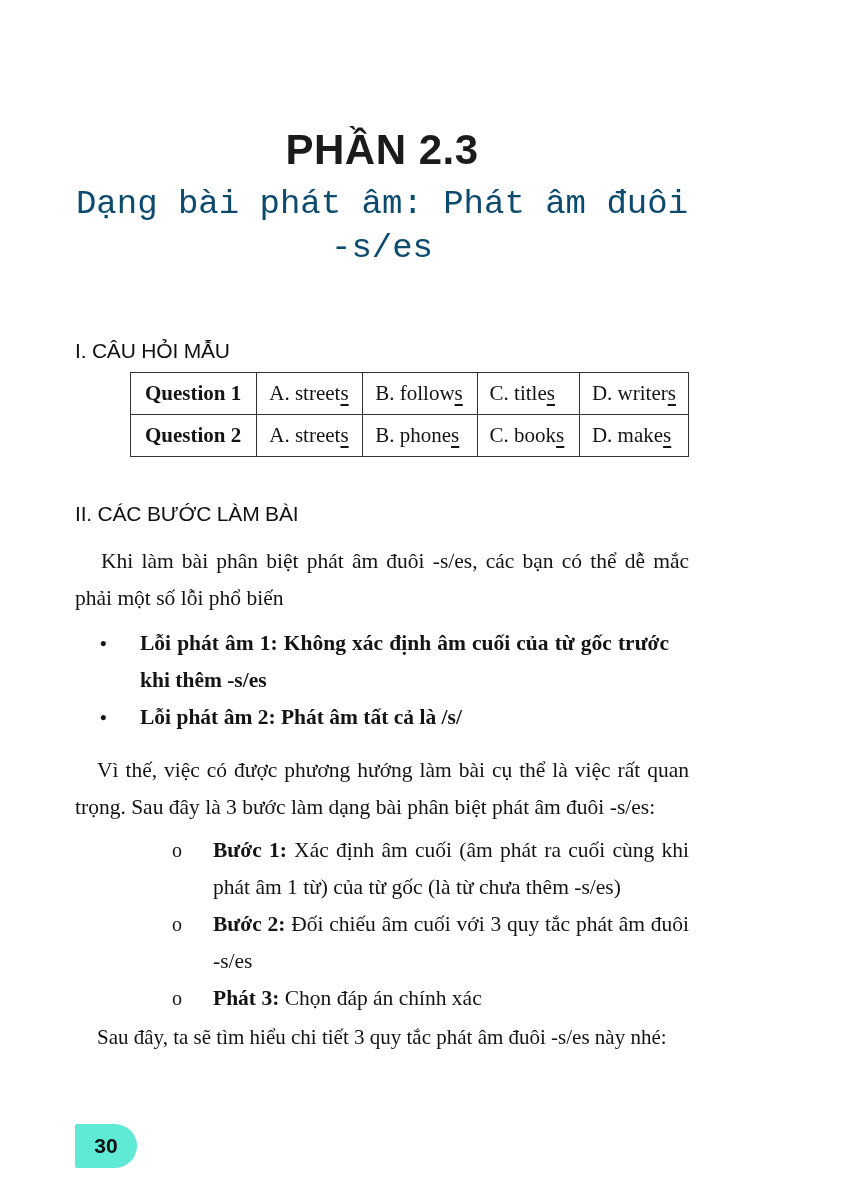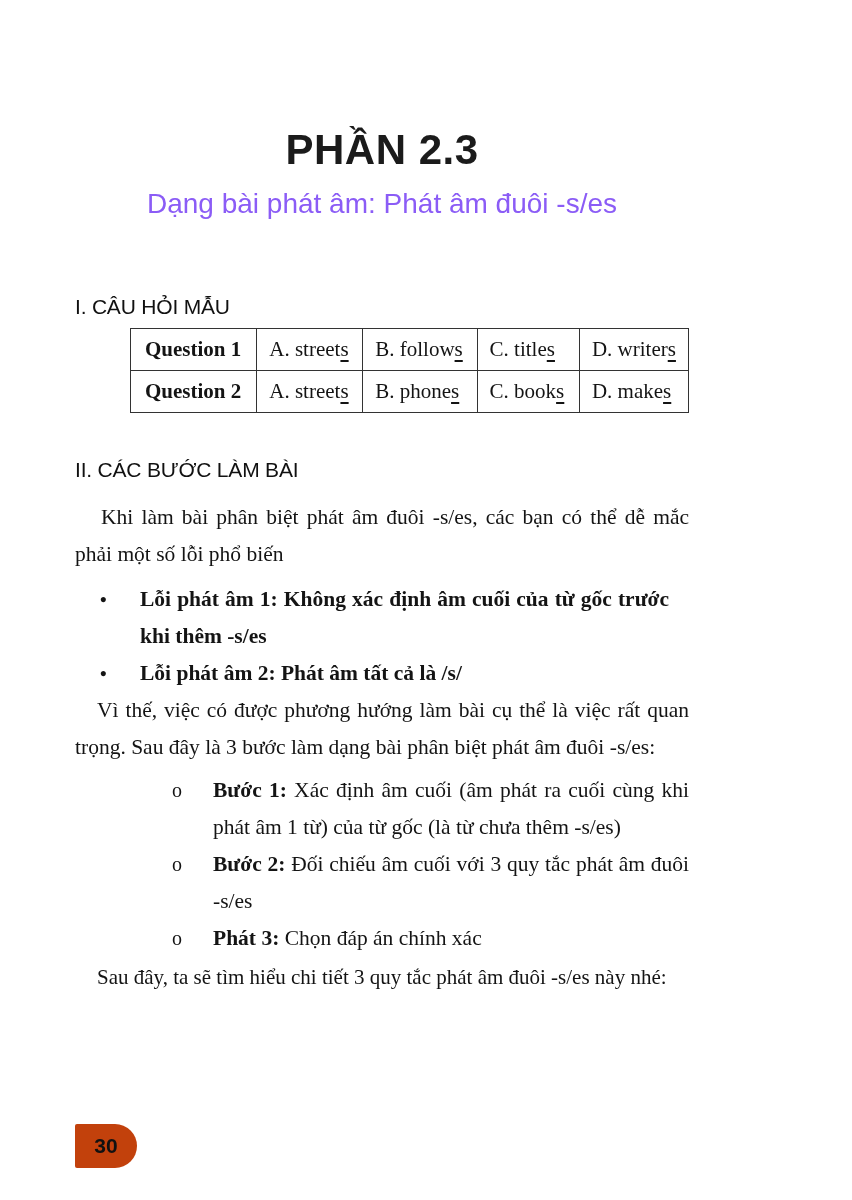--- a/index.html
+++ b/index.html
@@ -27,24 +27,24 @@
     margin: 0;
     font-family: "Liberation Sans", "DejaVu Sans", sans-serif;
     font-size: 42px;
     font-weight: 700;
     letter-spacing: 0.5px;
     color: #1b1b1b;
     line-height: 48px;
   }
   .page-subtitle {
     margin: 8px 0 0 0;
-    font-family: Liberation Sans, sans-serif;
-    font-size: 28px;
+    font-family: Liberation Mono, monospace;
+    font-size: 34px;
     font-weight: 400;
-    color: #8b5cf6;
+    color: #0c4a6e;
     line-height: 44px;
   }
 
   
   .sec-heading {
     margin: 0;
     font-family: "Liberation Sans", "DejaVu Sans", sans-serif;
     font-size: 21px;
     font-weight: 400;
     letter-spacing: -0.2px;
@@ -91,21 +91,21 @@
   }
 
   
   .body-para {
     margin: 16px 0 0 0;
     font-size: 21.5px;
     line-height: 37px;
     text-align: justify;
   }
   .indent-first { text-indent: 26px; }
-  .transition-para { margin-top: 0; text-indent: 22px; }
+  .transition-para { margin-top: 16px; text-indent: 22px; }
 
   
   .mistakes { margin-top: 8px; }
   .mistake-item {
     display: flex;
     margin-left: 25px;
     font-size: 21.5px;
     font-weight: 700;
     line-height: 37px;
   }
@@ -143,21 +143,21 @@
     line-height: 37px;
   }
 
   
   .page-badge {
     position: absolute;
     left: 75px;
     top: 1124px;
     width: 62px;
     height: 44px;
-    background: #c2410c;
+    background: #5eead4;
     border-radius: 2px 22px 22px 2px;
     display: flex;
     align-items: center;
     justify-content: center;
   }
   .page-badge .num {
     font-family: "Liberation Sans", "DejaVu Sans", sans-serif;
     font-size: 21px;
     font-weight: 700;
     color: #111;

